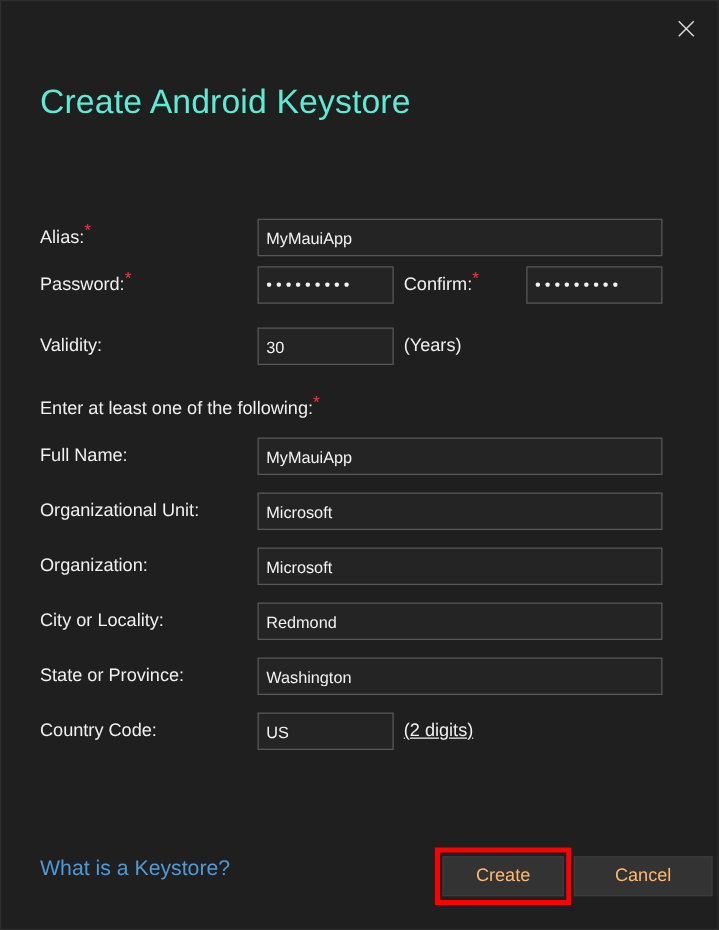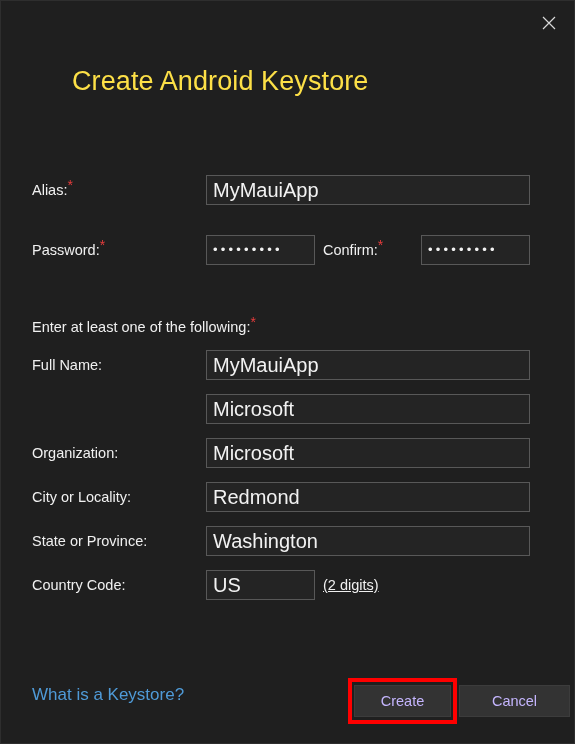--- a/index.html
+++ b/index.html
@@ -42,24 +42,23 @@
   #close-btn svg { display: block; }
 
   
   #page-title {
     position: absolute;
     left: 31px;
     top: 64px;
     font-size: 27px;
     font-weight: 400;
     letter-spacing: 0.1px;
-    color: #fde047;
+    color: #5eead4;
     line-height: 1.2;
     white-space: nowrap;
-    margin-left: 40px;
   }
 
   
   .row {
     position: absolute;
     left: 0;
     right: 0;
     height: 30px;
   }
   .lbl {
@@ -82,21 +81,21 @@
   }
   .field {
     position: absolute;
     top: 0;
     height: 30px;
     box-sizing: border-box;
     background: #242424;
     border: 1px solid #585858;
     color: #f2f2f2;
     font-family: "Liberation Sans", sans-serif;
-    font-size: 20px;
+    font-size: 13px;
     padding: 0 6px;
     outline: none;
     border-radius: 0;
   }
   .field.wide  { left: 205px; width: 324px; }
   .field.small { left: 205px; width: 109px; }
   .field.right { left: 420px; width: 109px; }
 
   .pwd {
     display: flex;
@@ -148,21 +147,21 @@
     cursor: pointer;
     white-space: nowrap;
   }
 
   .btn {
     position: absolute;
     height: 32px;
     box-sizing: border-box;
     background: #333333;
     border: 1px solid #3c3c3c;
-    color: #c4b5fd;
+    color: #fdba74;
     font-family: "Liberation Sans", sans-serif;
     font-size: 14.5px;
     cursor: pointer;
     padding: 0;
   }
   #create-btn { left: 353px; top: 684px; width: 97px; }
   #cancel-btn { left: 458px; top: 684px; width: 111px; }
 
   #create-highlight {
     position: absolute;
@@ -188,40 +187,46 @@
     </div>
   </div>
 
   <div id="page-title">Create Android Keystore</div>
 
   <div class="row" style="top:174px;">
     <div class="lbl"><span>Alias:</span><span class="req">*</span></div>
     <input class="field wide" type="text" value="MyMauiApp" style="">
   </div>
 
-  <div class="row" style="top:234px;">
+  <div class="row" style="top:212px;">
     <div class="lbl"><span>Password:</span><span class="req">*</span></div>
     <div class="field small pwd">
         <span>•••••••••</span>
       </div>
     <div class="inline-lbl"><span>Confirm:</span><span class="req">*</span></div>
     <div class="field right pwd">
         <span>•••••••••</span>
       </div>
   </div>
 
+  <div class="row" style="top:261px;">
+    <div class="lbl">Validity:</div>
+    <input class="field small" type="text" value="30" style="">
+    <div class="suffix" style="left:322px;">(Years)</div>
+  </div>
 
   <div id="section-note"><span>Enter at least one of the following:</span><span class="req">*</span></div>
 
   <div class="row" style="top:349px;">
     <div class="lbl">Full Name:</div>
     <input class="field wide" type="text" value="MyMauiApp" style="">
   </div>
 
   <div class="row" style="top:393px;">
+    <div class="lbl">Organizational Unit:</div>
     <input class="field wide" type="text" value="Microsoft" style="">
   </div>
 
   <div class="row" style="top:437px;">
     <div class="lbl">Organization:</div>
     <input class="field wide" type="text" value="Microsoft" style="">
   </div>
 
   <div class="row" style="top:525px;">
     <div class="lbl">State or Province:</div>

